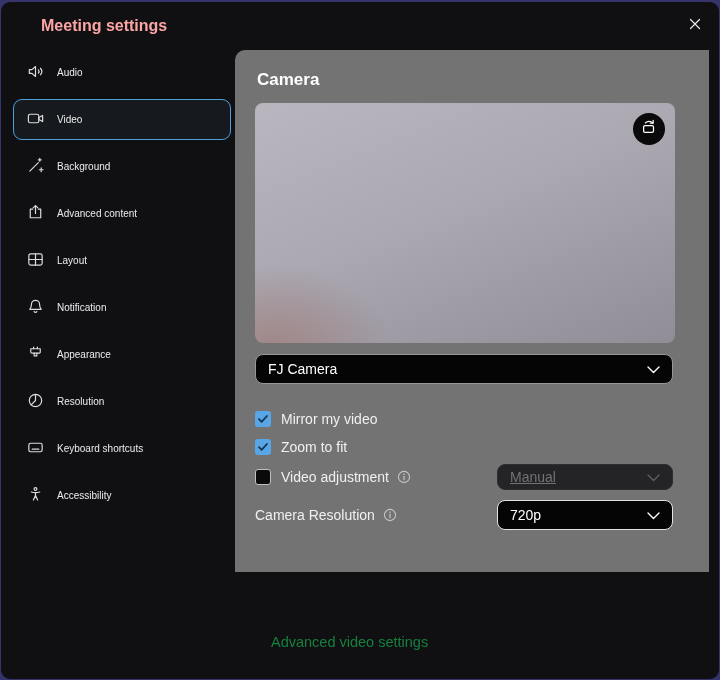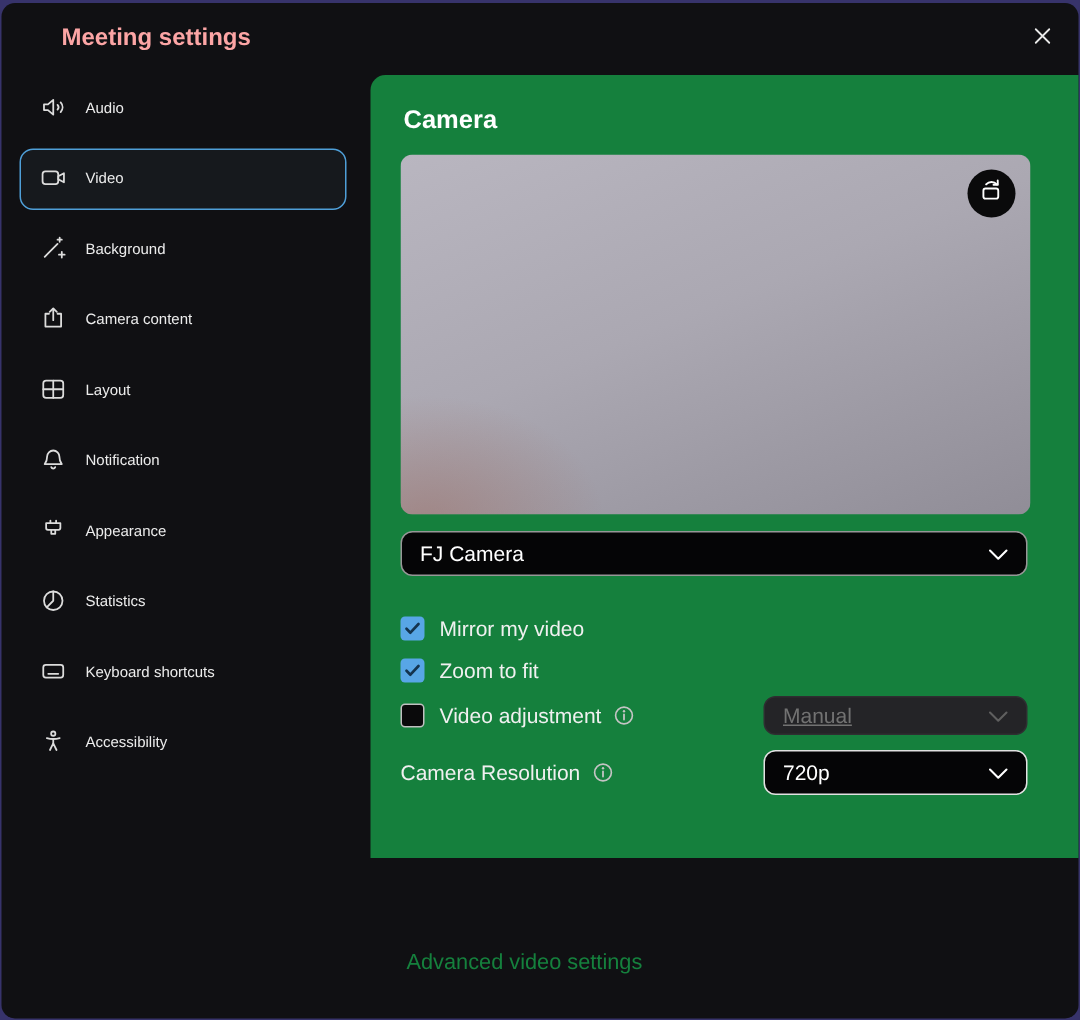--- a/index.html
+++ b/index.html
@@ -11,22 +11,22 @@
   .close-btn{position:absolute;right:13px;top:13px;width:22px;height:22px;
     display:flex;align-items:center;justify-content:center;cursor:pointer;border-radius:4px;}
   
   .sidebar{position:absolute;left:12px;top:50px;width:218px;display:flex;flex-direction:column;gap:6px;}
   .side-item{height:39px;display:flex;align-items:center;gap:12px;padding:0 0 0 12px;
     border:1.5px solid transparent;border-radius:9px;font-size:10px;color:#ececec;cursor:pointer;}
   .side-item.selected{border-color:#4f9fd8;background:#16191d;}
   .side-item svg{flex:0 0 auto;}
   .ic{stroke:#dcdcdc;fill:none;stroke-width:1.25;stroke-linecap:round;stroke-linejoin:round;}
   
-  .card{position:absolute;left:246px;top:48px;width:474px;height:522px;
-    background:#15803d;border-radius:10px 0 0 0;}
+  .card{position:absolute;left:234px;top:48px;width:474px;height:522px;
+    background:#737373;border-radius:10px 0 0 0;}
   .card-inner{padding:20px 0 0 20px;}
   .panel-heading{font-size:17px;font-weight:700;color:#fff;margin:0 0 0 2px;}
   .preview{position:relative;margin-top:13px;width:420px;height:240px;border-radius:8px;
     background:
       radial-gradient(ellipse 170px 120px at 4% 102%, rgba(158,113,104,0.55), rgba(158,113,104,0) 70%),
       linear-gradient(158deg,#b9b6c0 0%, #aba8b2 45%, #908d97 100%);}
   .rotate-btn{position:absolute;top:10px;right:10px;width:32px;height:32px;border-radius:50%;
     background:#0a0a0b;display:flex;align-items:center;justify-content:center;cursor:pointer;}
   
   .select{display:flex;align-items:center;justify-content:space-between;
@@ -104,21 +104,21 @@
     </div>
 
     <div class="side-item">
       <span>
         <svg width="19" height="19" viewBox="0 0 20 20" class="ic">
             <path d="M7 6.5H4.5v9h11v-9H13"></path>
             <path d="M10 11V3"></path>
             <path d="M7.5 5.2L10 2.8l2.5 2.4"></path>
           </svg>
       </span>
-      <span>Camera content</span>
+      <span>Advanced content</span>
     </div>
 
     <div class="side-item">
       <span>
         <svg width="19" height="19" viewBox="0 0 20 20" class="ic">
             <rect x="3" y="4" width="14" height="12" rx="2"></rect>
             <path d="M10 4v12M3 10h14"></path>
           </svg>
       </span>
       <span>Layout</span>
@@ -145,21 +145,21 @@
       <span>Appearance</span>
     </div>
 
     <div class="side-item">
       <span>
         <svg width="19" height="19" viewBox="0 0 20 20" class="ic">
             <circle cx="10" cy="10" r="6.5"></circle>
             <path d="M10 10V3.5M10 10l-4.6 4.6"></path>
           </svg>
       </span>
-      <span>Statistics</span>
+      <span>Resolution</span>
     </div>
 
     <div class="side-item">
       <span>
         <svg width="19" height="19" viewBox="0 0 20 20" class="ic">
             <rect x="3" y="5.5" width="14" height="9" rx="1.8"></rect>
             <path d="M6.5 11.8h7"></path>
           </svg>
       </span>
       <span>Keyboard shortcuts</span>

